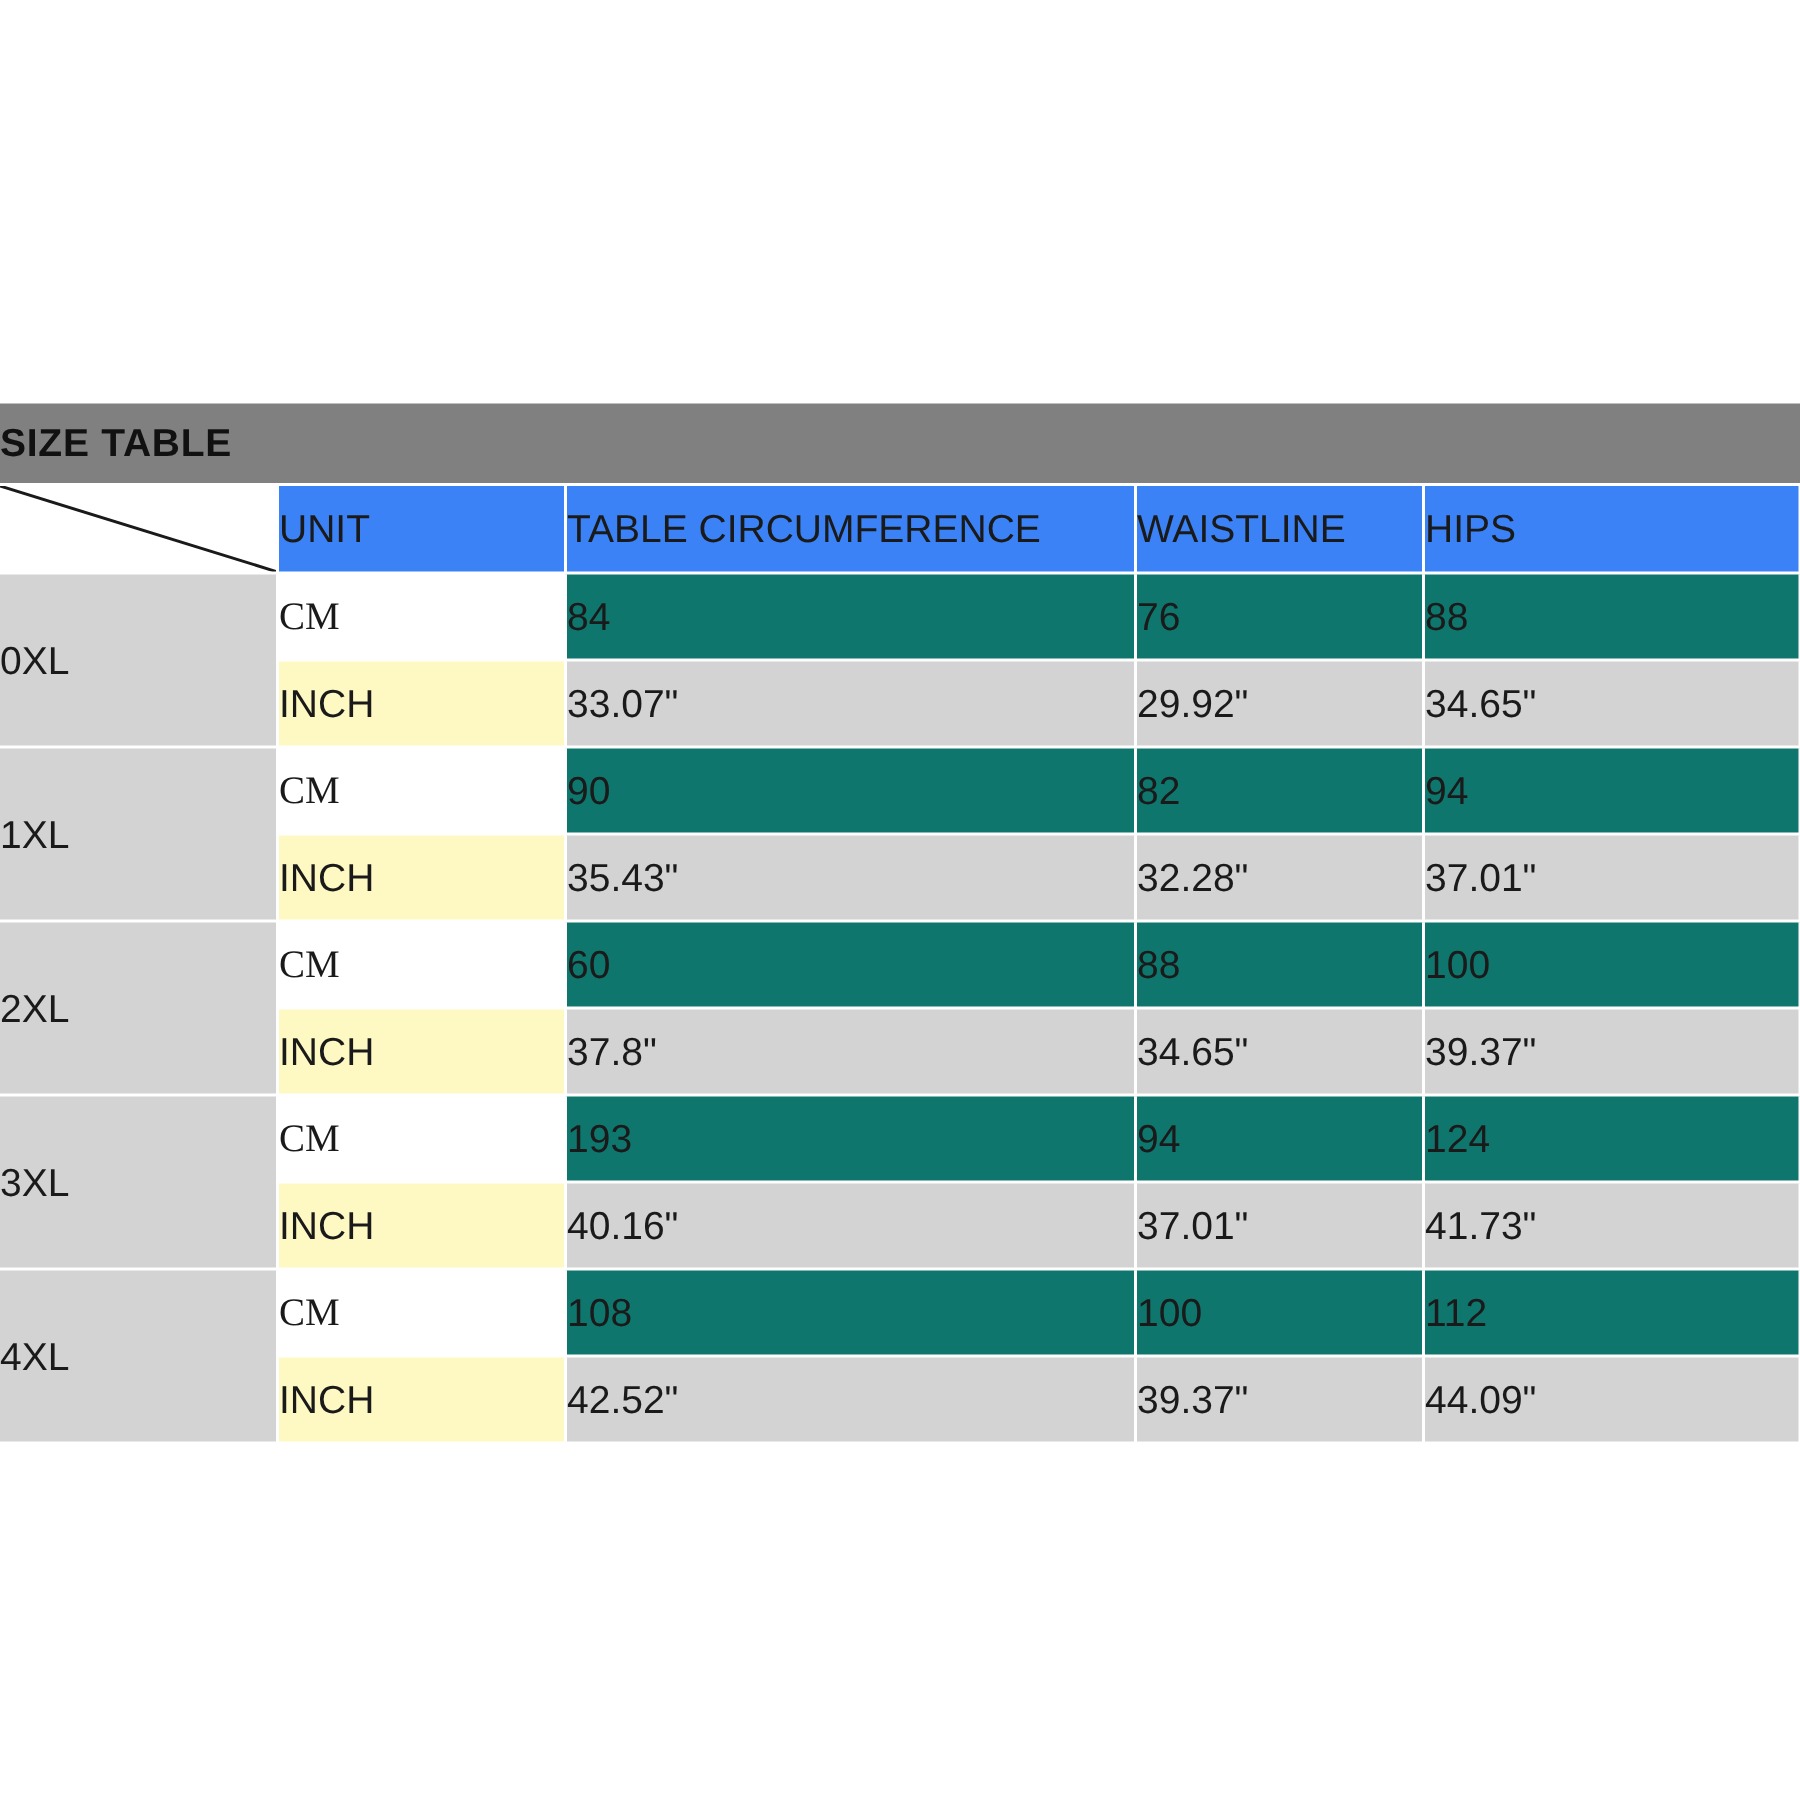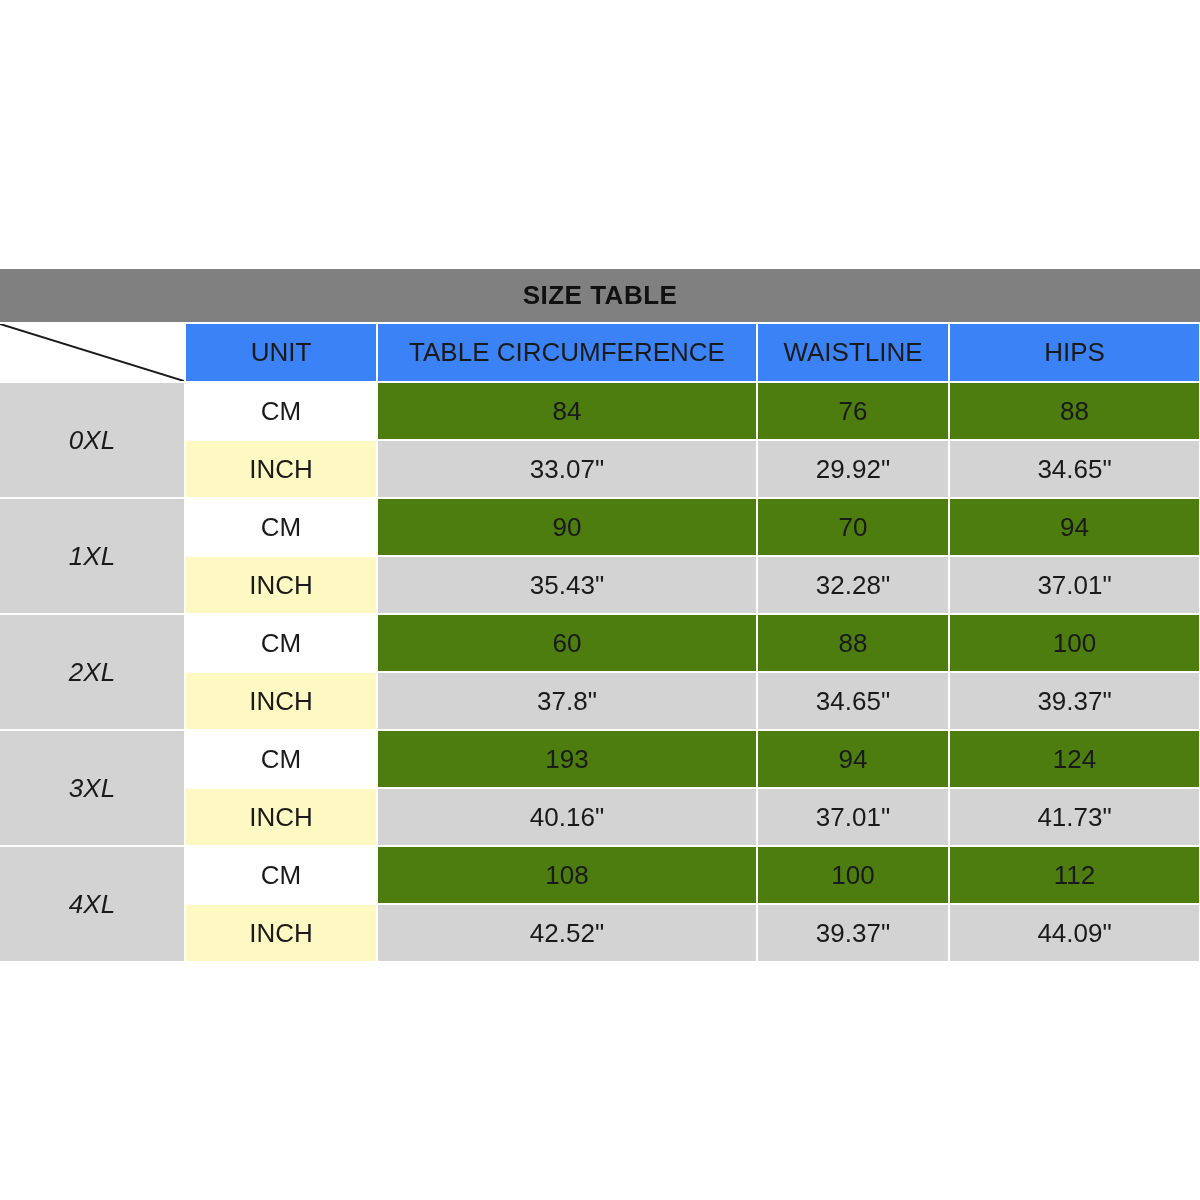--- a/index.html
+++ b/index.html
@@ -27,21 +27,20 @@
   }
 
   table.size-table {
     width: 1200px;
     border-collapse: collapse;
     table-layout: fixed;
   }
 
   table.size-table td {
     border: 2px solid #ffffff;
-    text-align: center;
     vertical-align: middle;
     color: #1a1a1a;
     font-size: 26px;
     padding: 0;
     height: 56px;
   }
 
   .title-cell {
     background: #808080;
     color: #111111 !important;
@@ -71,33 +70,33 @@
   .head-cell {
     background: #3b82f6;
     font-size: 26px;
     height: 57px !important;
   }
 
   .size-cell {
     background: #d3d3d3;
     font-size: 26px;
     border-left: none !important;
-    font-style: italic;
   }
 
   .unit-cm {
     background: #ffffff;
+    font-family: Liberation Serif, serif;
   }
 
   .unit-inch {
     background: #fef9c3;
   }
 
   .val-cm {
-    background: #4d7c0f;
+    background: #0f766e;
   }
 
   .val-inch {
     background: #d3d3d3;
   }
 
   
   col.c-size  { width: 185px; }
   col.c-unit  { width: 192px; }
   col.c-chest { width: 380px; }
@@ -146,21 +145,21 @@
           <td class="unit-inch">INCH</td>
           <td class="val-inch">33.07"</td>
           <td class="val-inch">29.92"</td>
           <td class="val-inch">34.65"</td>
         </tr>
 
         <tr>
           <td class="size-cell" rowspan="2">1XL</td>
           <td class="unit-cm">CM</td>
           <td class="val-cm">90</td>
-          <td class="val-cm">70</td>
+          <td class="val-cm">82</td>
           <td class="val-cm">94</td>
         </tr>
         <tr>
           <td class="unit-inch">INCH</td>
           <td class="val-inch">35.43"</td>
           <td class="val-inch">32.28"</td>
           <td class="val-inch">37.01"</td>
         </tr>
 
         <tr>

